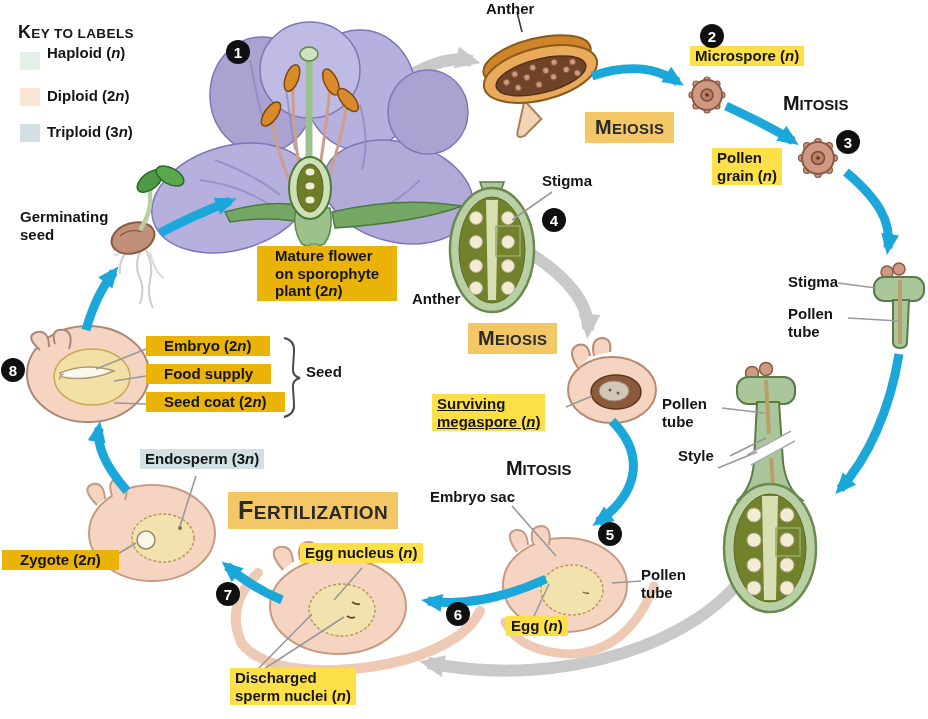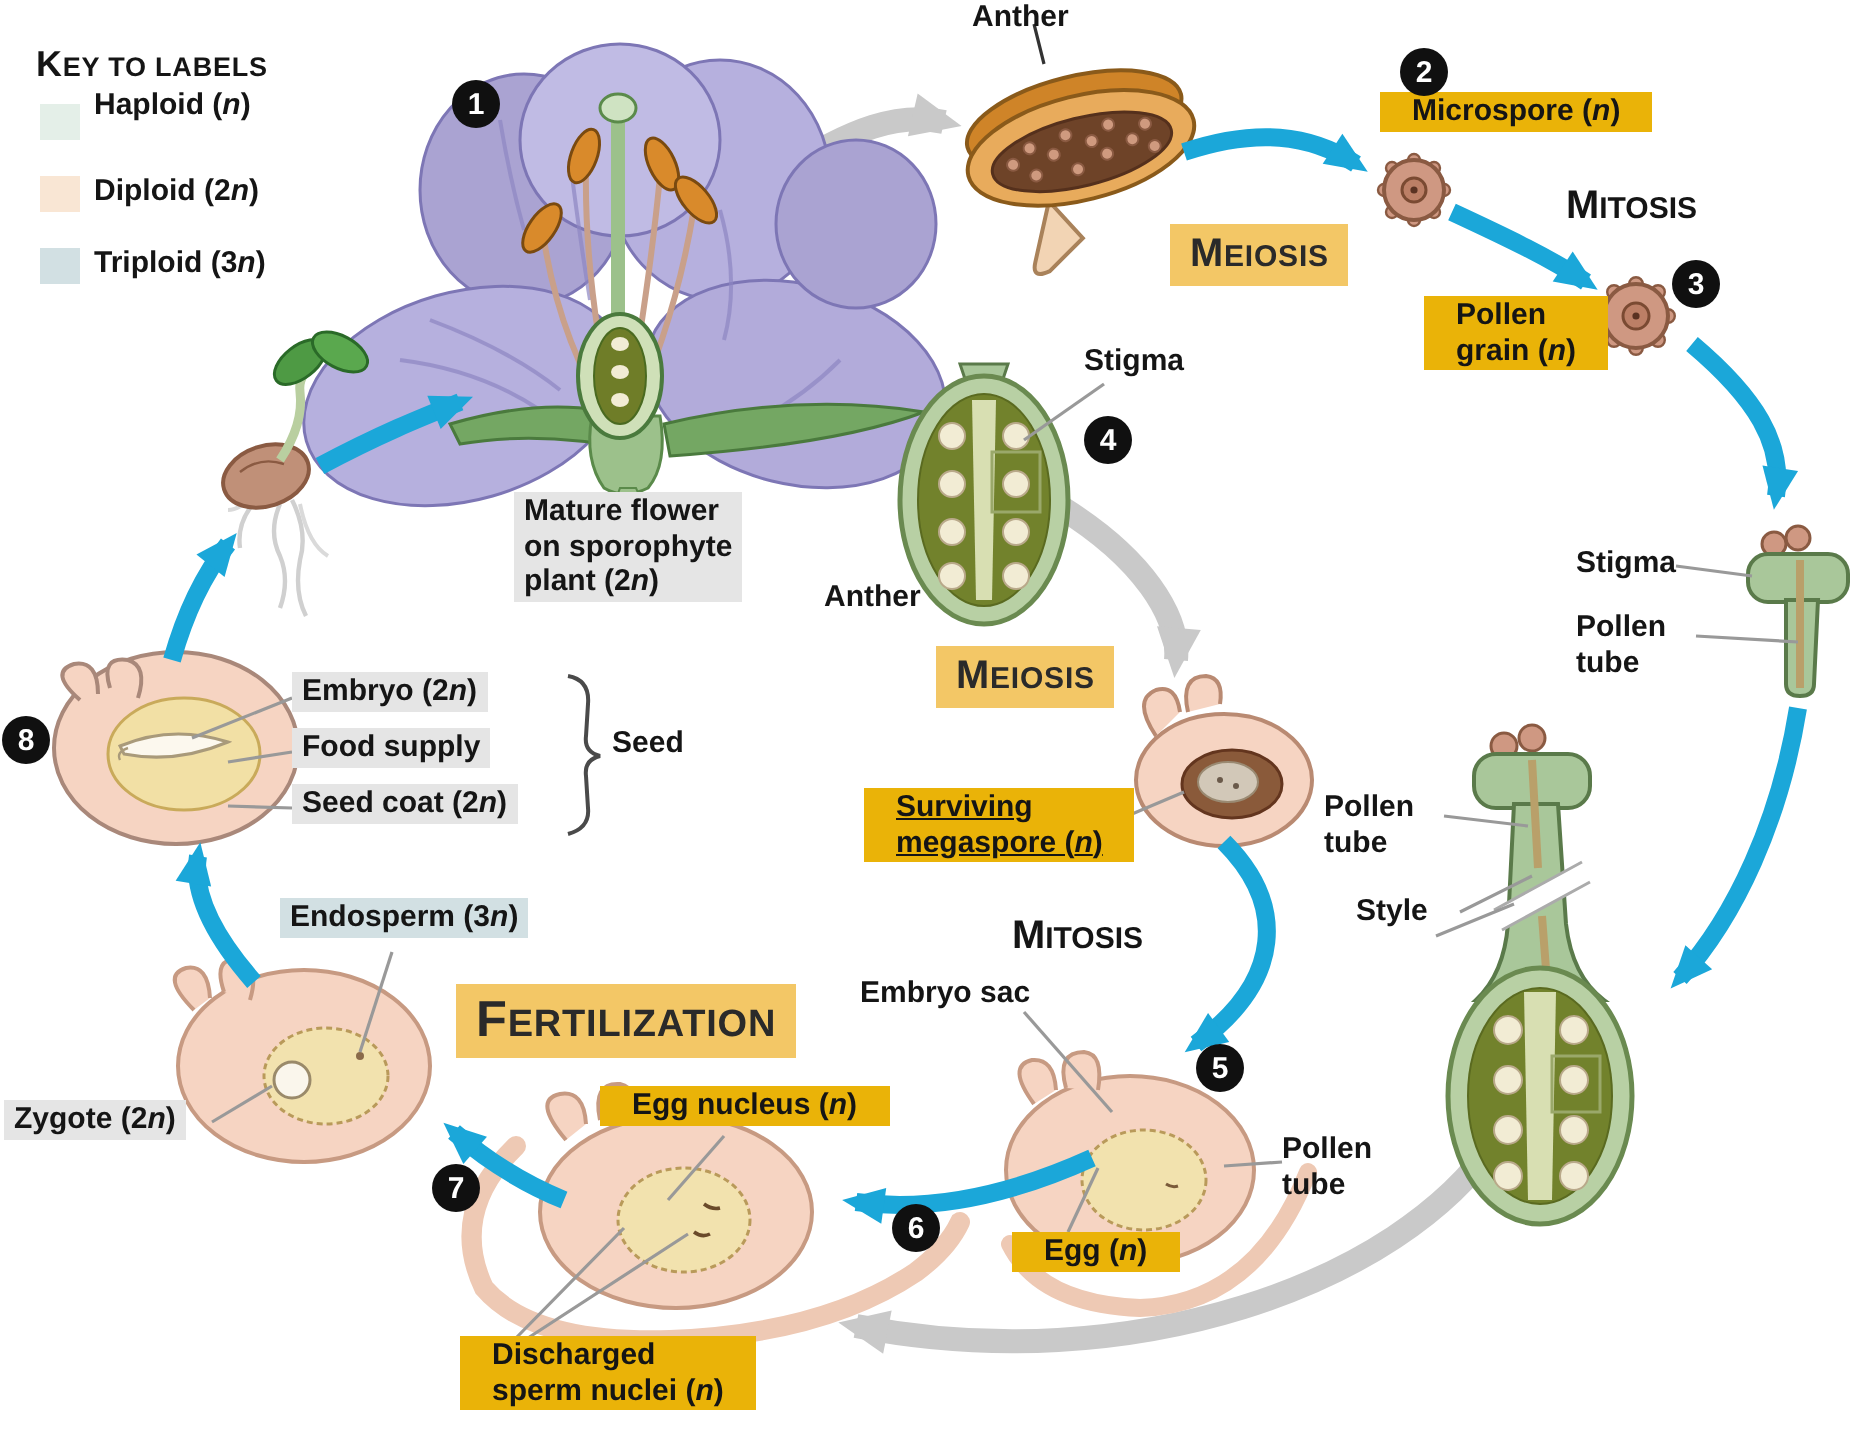--- a/index.html
+++ b/index.html
@@ -1,22 +1,22 @@
 <!DOCTYPE html>
 <html><head>
 <meta charset="utf-8">
 <style>
   html,body{margin:0;padding:0;background:#fff;}
   #stage{position:relative;width:928px;height:719px;background:#ffffff;overflow:hidden;
          font-family:"Liberation Sans",sans-serif;}
   #art{position:absolute;left:0;top:0;z-index:1;}
   .lbl{position:absolute;z-index:3;font-weight:bold;font-size:15px;color:#151515;
        line-height:1.18;white-space:pre-line;}
-  .bg-hap{background:#eab308;padding:1px 16px;}
-  .bg-dip{background:#e5e5e5;padding:1px 5px;}
+  .bg-hap{background:#fde047;padding:1px 5px;}
+  .bg-dip{background:#eab308;padding:1px 18px;}
   .bg-tri{background:#d2e0e3;padding:1px 5px;}
   .procbox{position:absolute;z-index:3;background:#f3c766;color:#2a2a2a;font-weight:bold;
        font-size:15px;padding:4px 10px;letter-spacing:.4px;}
   .sc::first-letter{font-size:1.33em;}
   .badge{position:absolute;z-index:4;width:24px;height:24px;border-radius:50%;background:#101010;
        color:#fff;font-weight:bold;font-size:15px;display:flex;align-items:center;justify-content:center;}
   .keytitle{font-size:13.5px;letter-spacing:.4px;}
   .sw{position:absolute;z-index:3;width:20px;height:18px;}
   .sw-h{background:#e4efe8;}
   .sw-d{background:#f9e6d4;}
@@ -315,17 +315,19 @@
   <div class="lbl bg-hap" style="left:506px;top:616px;">Egg (<i>n</i>)</div>
   <div class="lbl bg-hap" style="left:300px;top:543px;">Egg nucleus (<i>n</i>)</div>
   <div class="lbl bg-hap" style="left:214px;top:668px;margin-left:16px;">Discharged
 sperm nuclei (<i>n</i>)</div>
   <div class="lbl bg-dip" style="left:2px;top:550px;">Zygote (2<i>n</i>)</div>
   <div class="lbl bg-tri" style="left:140px;top:449px;">Endosperm (3<i>n</i>)</div>
   <div class="lbl bg-dip" style="left:146px;top:336px;">Embryo (2<i>n</i>)</div>
   <div class="lbl bg-dip" style="left:146px;top:364px;">Food supply</div>
   <div class="lbl bg-dip" style="left:146px;top:392px;">Seed coat (2<i>n</i>)</div>
   <div class="lbl" style="left:306px;top:363px;">Seed</div>
+  <div class="lbl" style="left:20px;top:208px;">Germinating
+seed</div>
   <div class="lbl bg-dip" style="left:257px;top:246px;">Mature flower
 on sporophyte
 plant (2<i>n</i>)</div>
 
 </div>
 
 </body></html>

